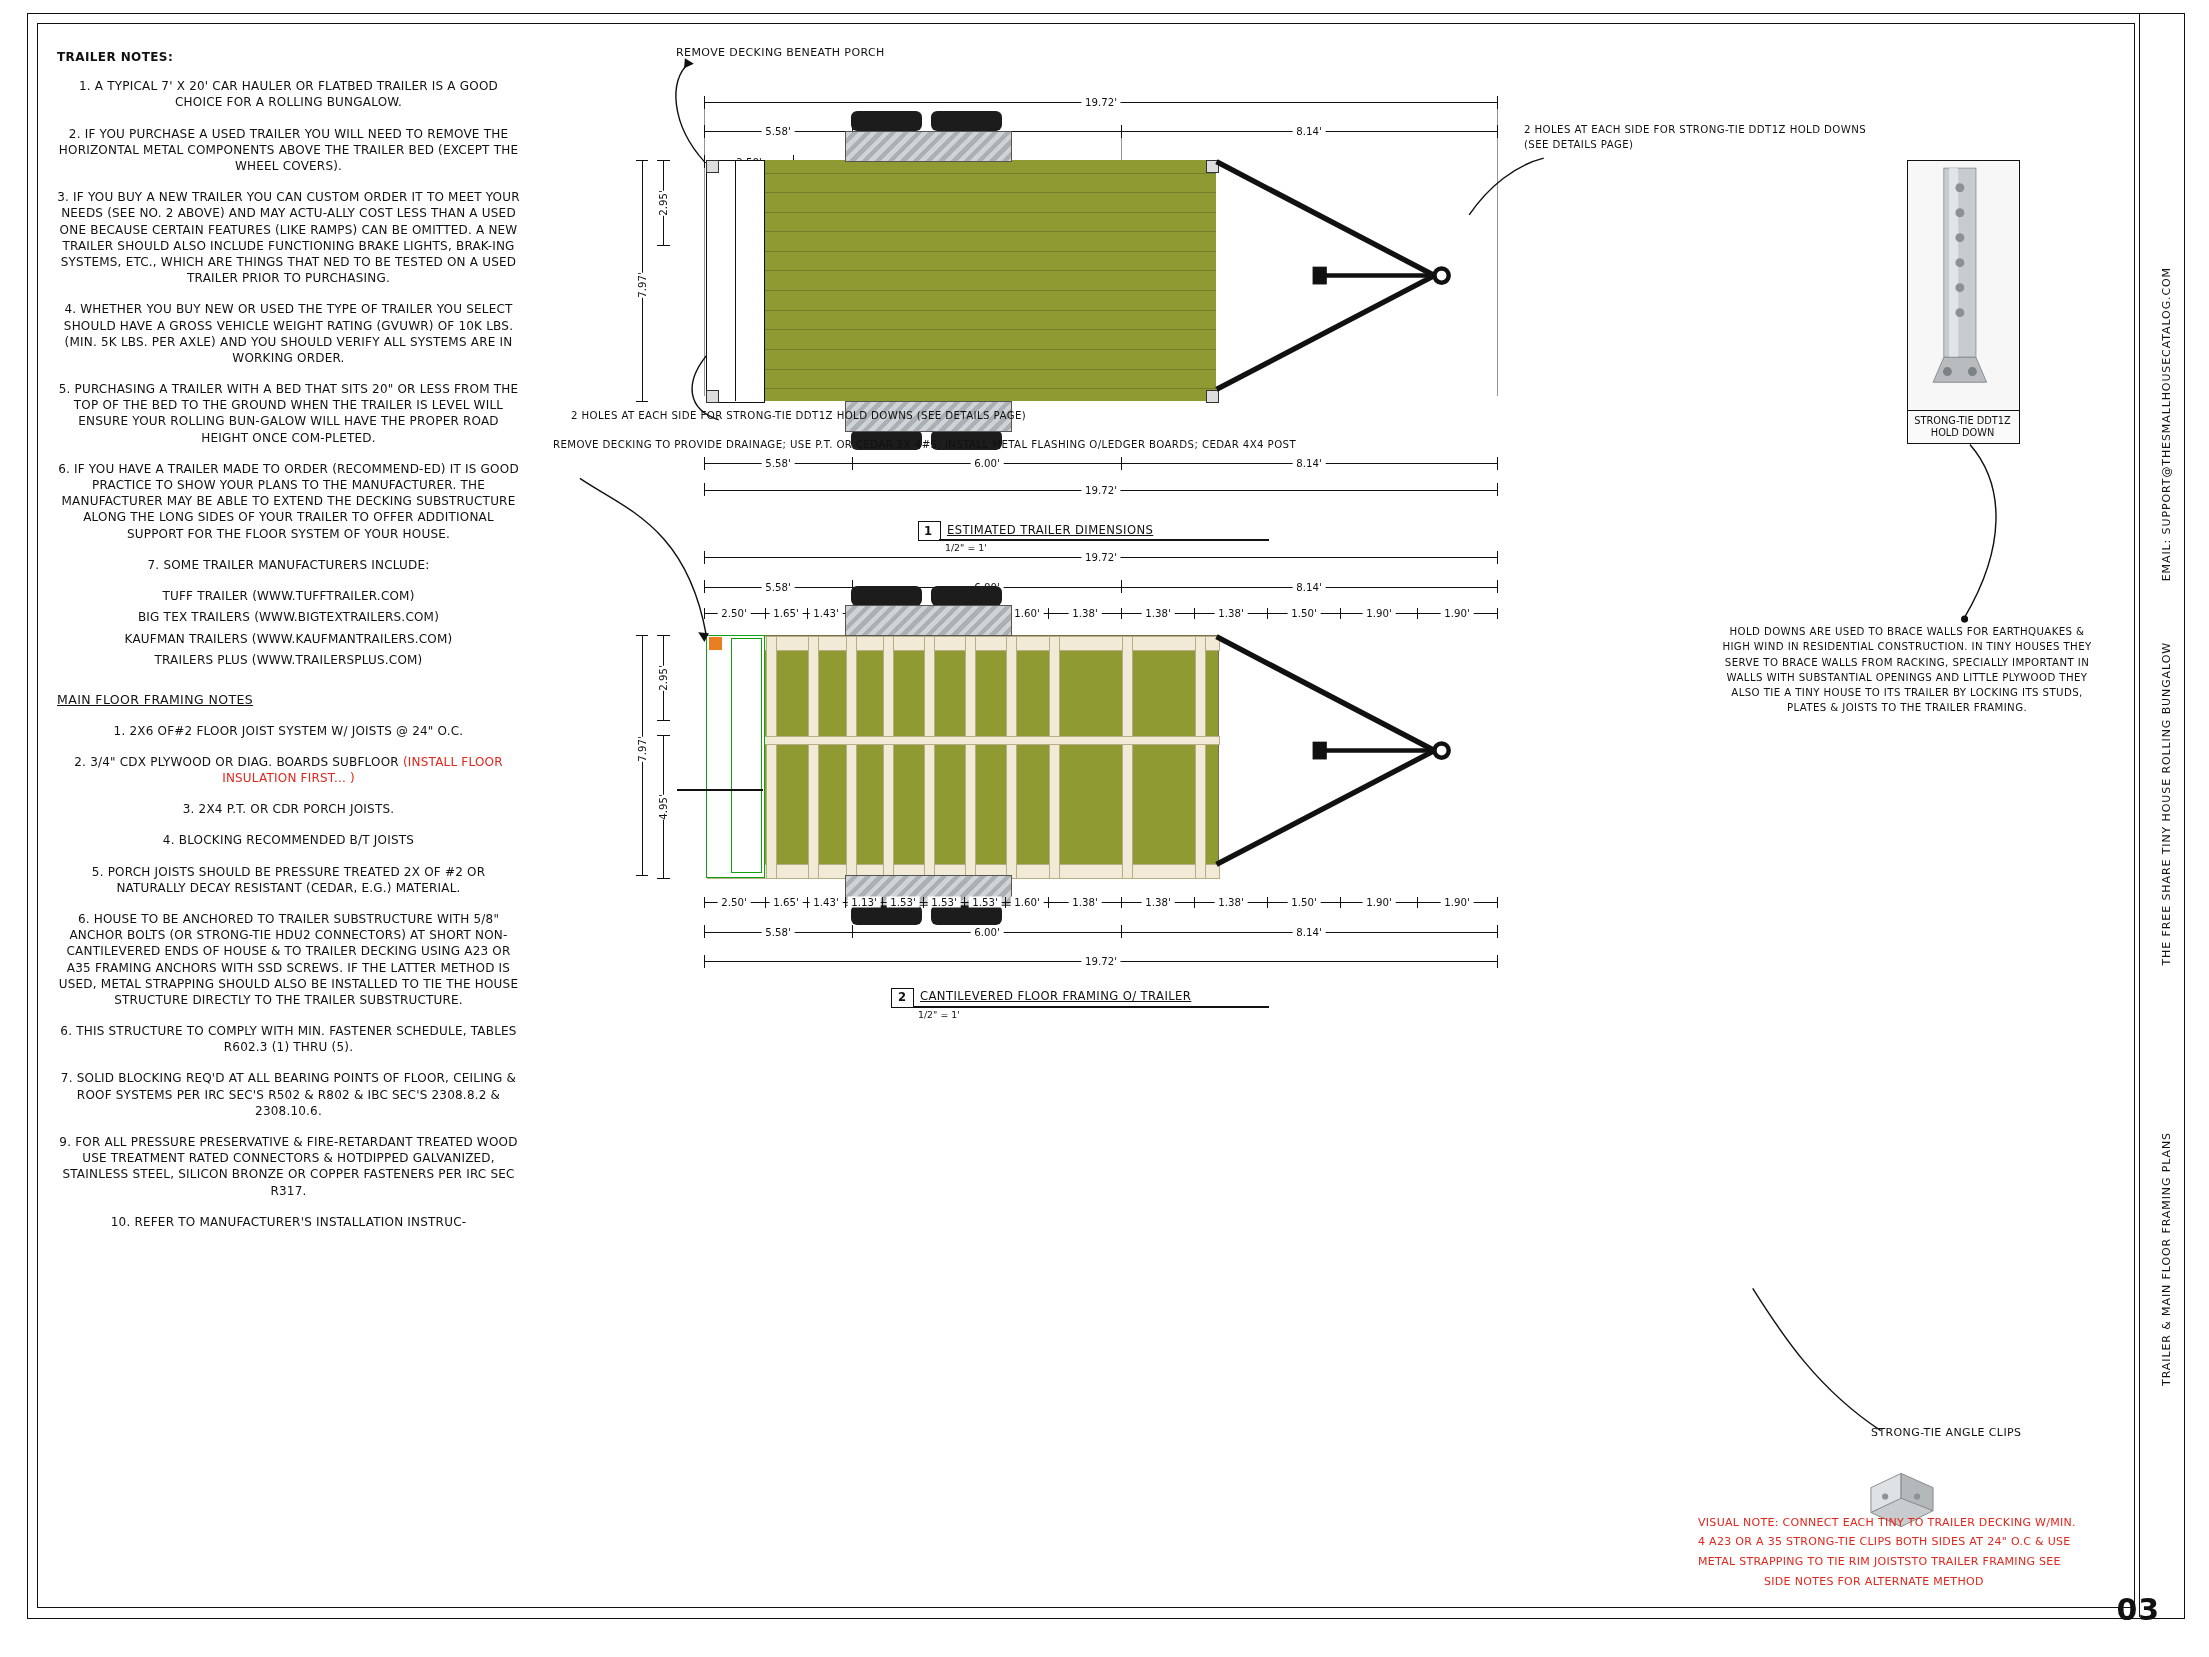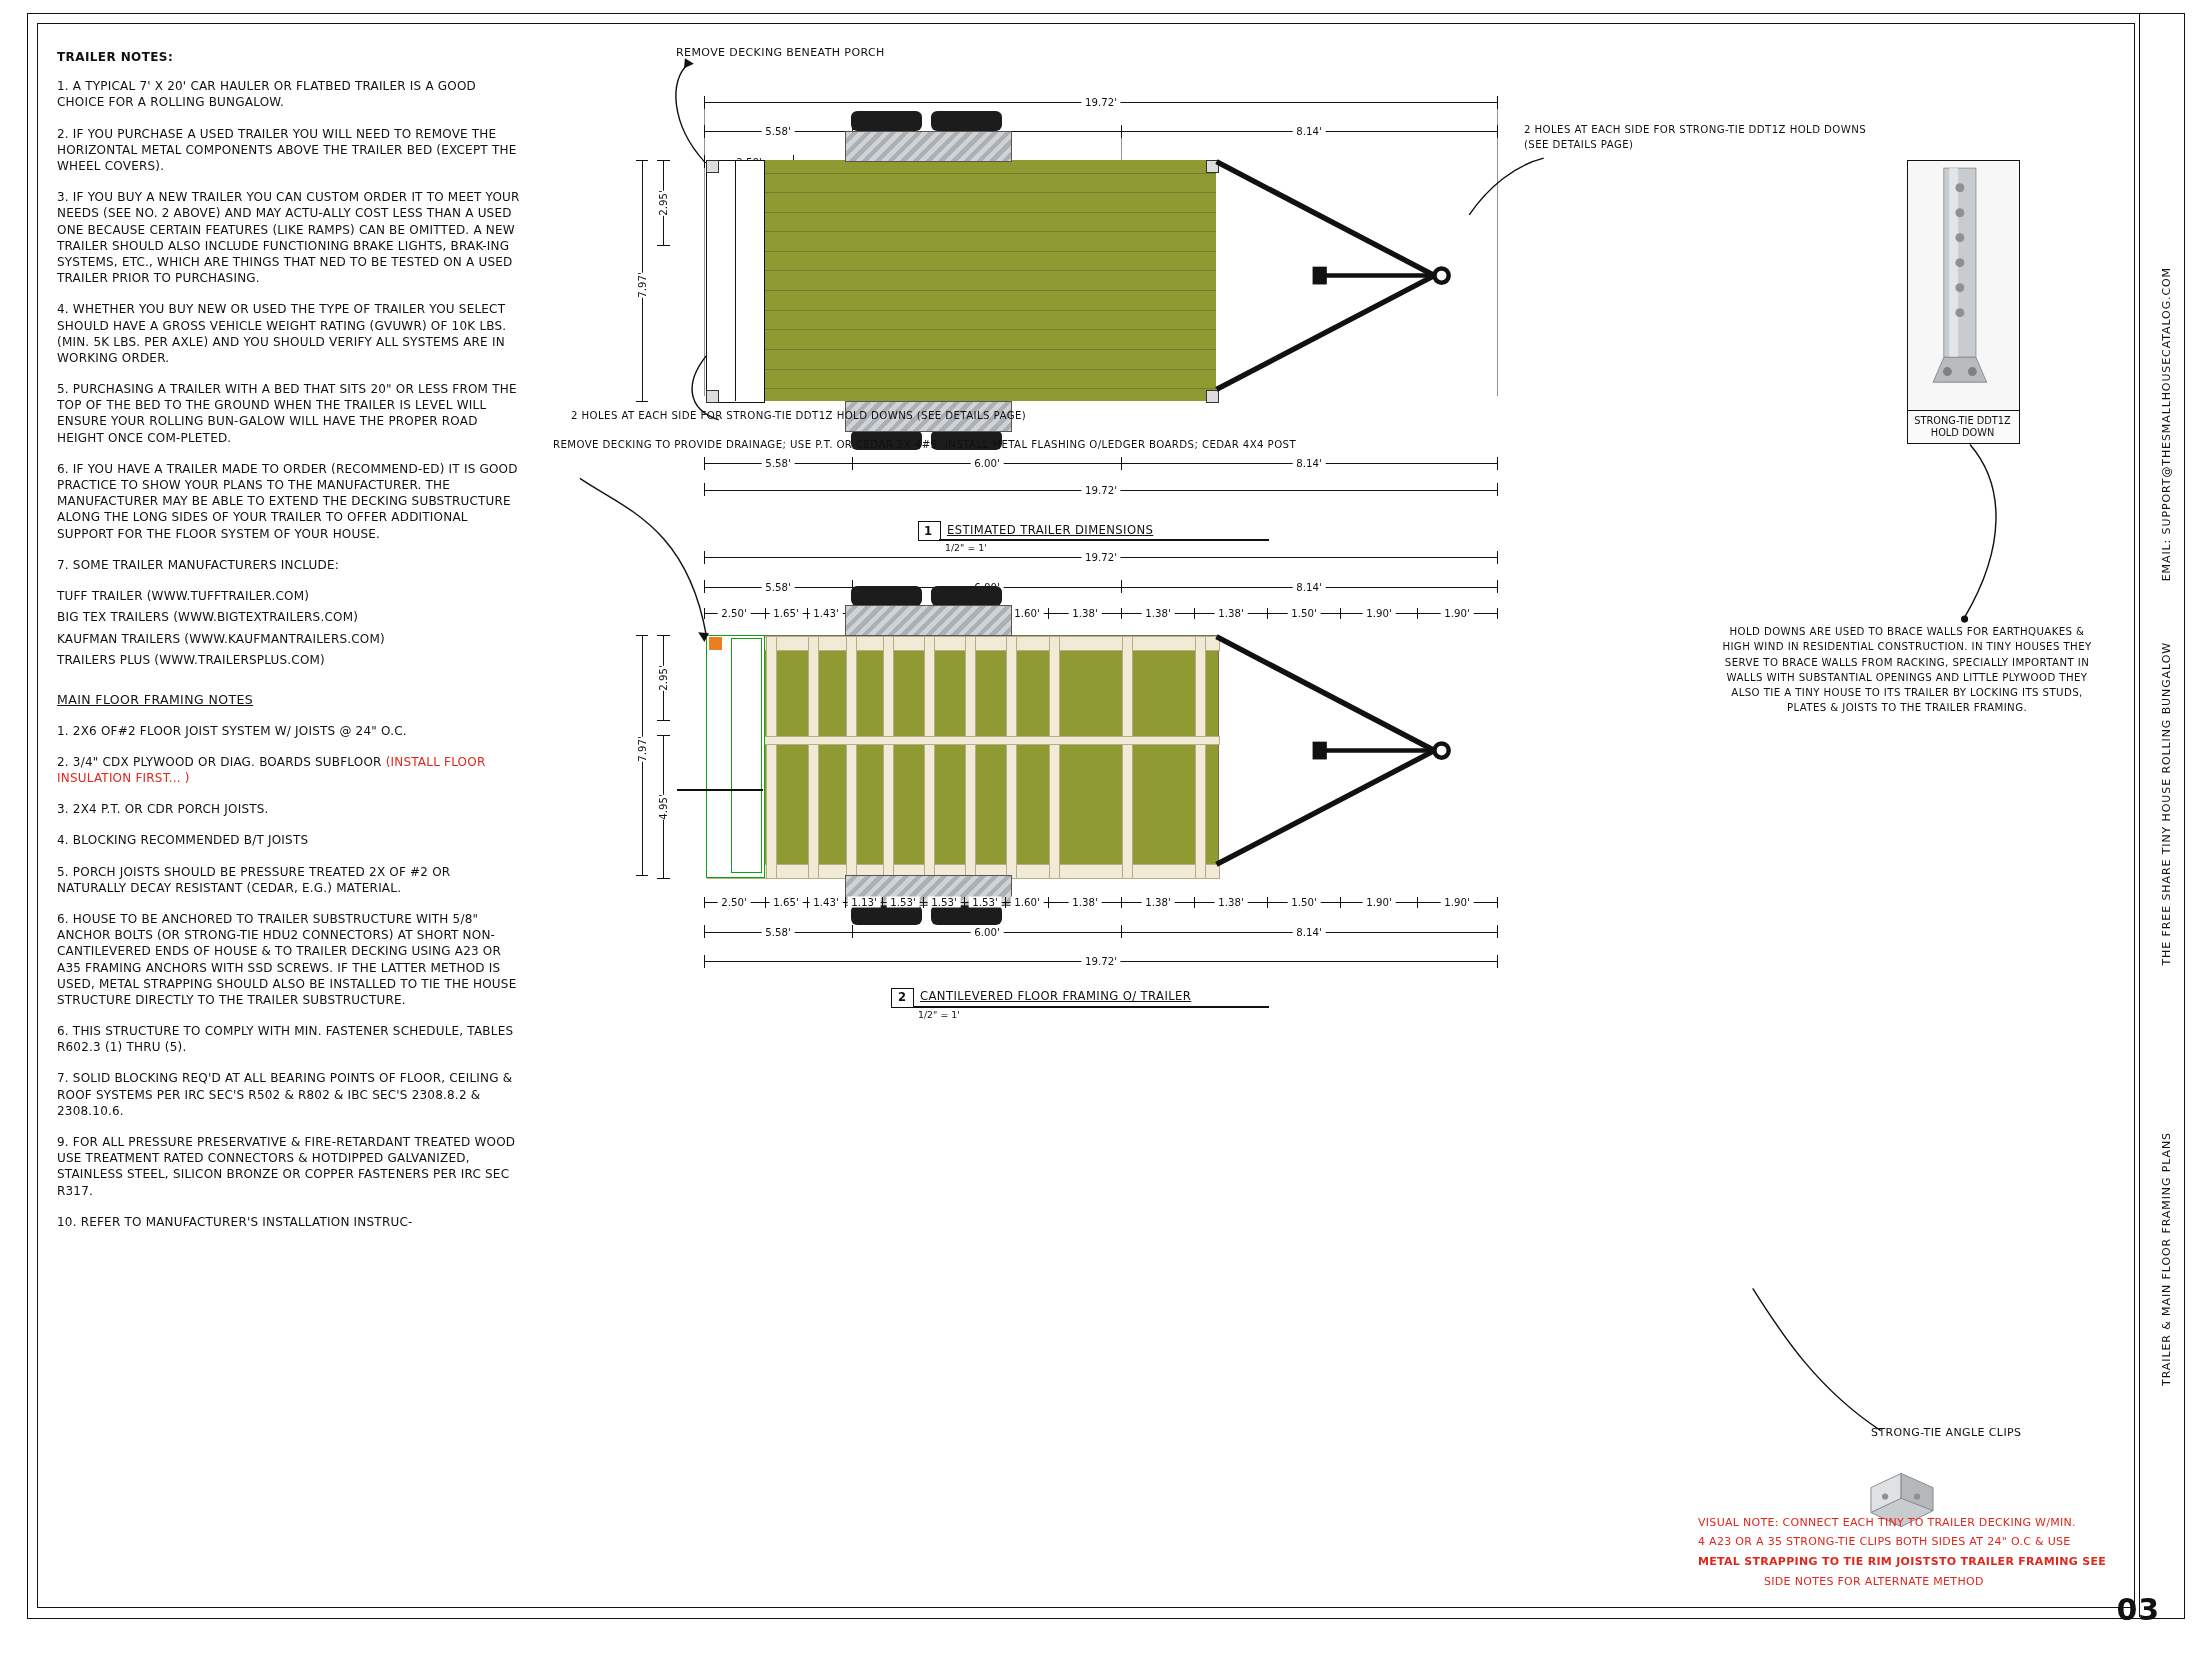--- a/index.html
+++ b/index.html
@@ -4,21 +4,21 @@
 <style>
   html,body{margin:0;padding:0;background:#fff;}
   body{width:2210px;height:1657px;font-family:"DejaVu Sans",sans-serif;color:#111;overflow:hidden;}
   .sheet{position:absolute;left:0;top:0;width:2210px;height:1657px;background:#ffffff;}
   .border-outer{position:absolute;left:27px;top:12.5px;width:2156px;height:1604px;border:1.8px solid #111;}
   .border-inner{position:absolute;left:37px;top:23px;width:2096px;height:1583px;border:0.9px solid #111;}
   .rightrail{position:absolute;left:2139px;top:12.5px;width:45px;height:1604px;border-left:1.8px solid #111;}
 
   .notes{position:absolute;left:57px;top:50px;width:463px;}
   .notes h3{font-size:12px;letter-spacing:0.4px;margin:0 0 14.3px 0;font-weight:600;text-transform:uppercase;}
-  .notes p{font-size:12px;line-height:1.35;margin:0 0 15px 0;letter-spacing:0.2px;}
+  .notes p{font-size:12px;line-height:1.35;margin:0 0 15px 0;letter-spacing:0.2px;text-align:center;}
   .notes .sub{margin-top:23px;margin-bottom:16px;font-size:12.5px;text-decoration:underline;text-transform:uppercase;letter-spacing:0.4px;}
   .red{color:#e1261c;}
 
   .vtext{position:absolute;writing-mode:vertical-rl;transform:rotate(180deg);font-size:11px;letter-spacing:0.9px;white-space:nowrap;text-transform:uppercase;}
 
   .dwg{position:absolute;}
   .lbl{position:absolute;font-size:11px;letter-spacing:0.4px;white-space:nowrap;}
   .lbl.sm{font-size:10.2px;}
 
   .dimline{position:absolute;background:#111;}
@@ -388,21 +388,21 @@
     <circle cx="26" cy="40" r="3.5" fill="#8d9194"></circle>
     <circle cx="62" cy="40" r="3.5" fill="#8d9194"></circle>
   </svg>
   <div class="lbl" style="left:1871px;top:1426px;">STRONG-TIE ANGLE CLIPS</div>
   <svg class="leader" style="left:1747px;top:1283px;width:143px;height:160px;" viewBox="0 0 160 180">
       <path d="M6 6 C40 60, 80 120, 150 166" fill="none" stroke="#111" stroke-width="1.6"></path>
     </svg>
 
   <div class="redtxt" style="left:1698px;top:1515px;">VISUAL NOTE: CONNECT EACH TINY TO TRAILER DECKING W/MIN.</div>
   <div class="redtxt" style="left:1698px;top:1534px;">4 A23 OR A 35 STRONG-TIE CLIPS BOTH SIDES AT 24" O.C &amp; USE</div>
-  <div class="redtxt" style="left:1698px;top:1554px;font-weight:bold;">METAL STRAPPING TO TIE RIM JOISTSTO TRAILER FRAMING SEE</div>
+  <div class="redtxt" style="left:1698px;top:1554px;">METAL STRAPPING TO TIE RIM JOISTSTO TRAILER FRAMING SEE</div>
   <div class="redtxt" style="left:1764px;top:1574px;">SIDE NOTES FOR ALTERNATE METHOD</div>
 
   <div class="vtext" style="left:2160px;top:267px;">EMAIL: SUPPORT@THESMALLHOUSECATALOG.COM</div>
   <div class="vtext" style="left:2160px;top:642px;">THE FREE SHARE TINY HOUSE ROLLING BUNGALOW</div>
   <div class="vtext" style="left:2160px;top:1132px;">TRAILER &amp; MAIN FLOOR FRAMING PLANS</div>
   <div class="sheetno">03</div>
 
 </div>
 
 

